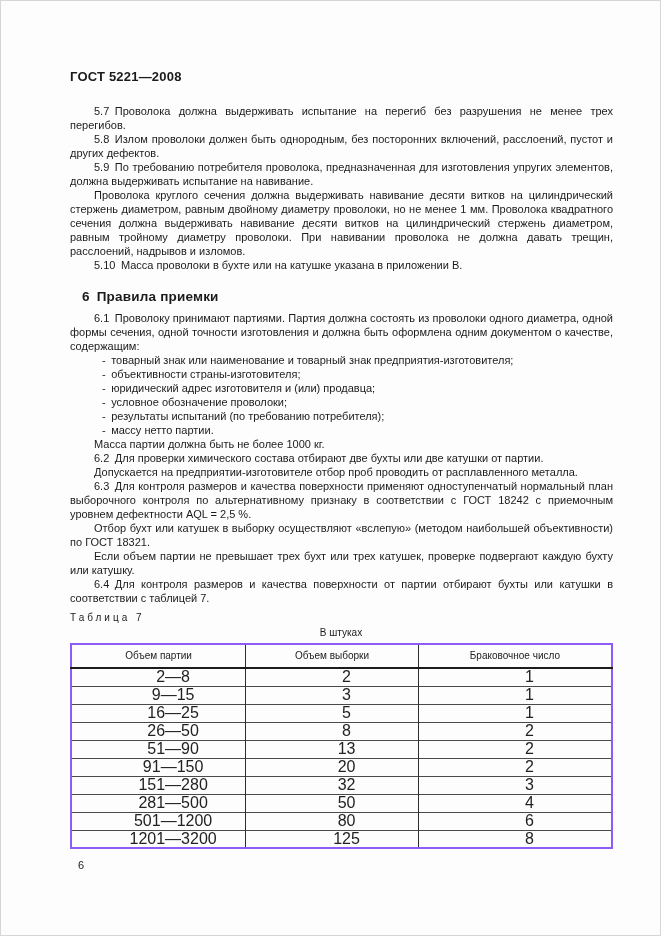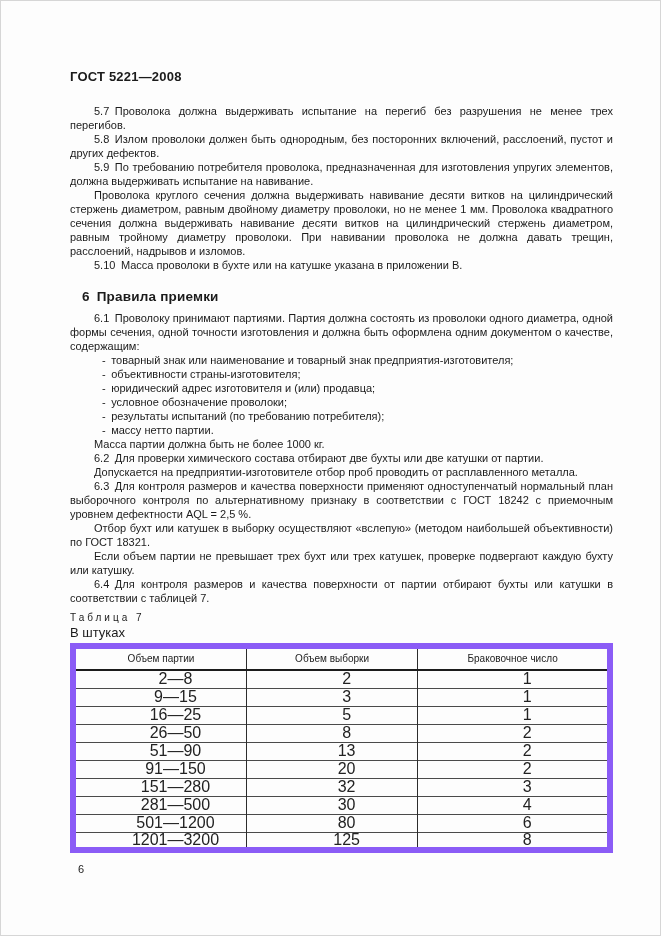--- a/index.html
+++ b/index.html
@@ -40,28 +40,28 @@
     margin: 18px 0 7px 0;
     padding-left: 12px;
     letter-spacing: 0.2px;
   }
   .table-caption {
     margin-top: 6px;
     font-size: 10px;
     letter-spacing: 3px;
   }
   .table-units {
-    text-align: left;
-    font-size: 13px;
+    text-align: center;
+    font-size: 10px;
     margin: 1px 1px 3px 0;
   }
   table.data-table {
     width: 100%;
     border-collapse: collapse;
-    border: 6px solid #8b5cf6;
+    border: 2px solid #8b5cf6;
     table-layout: fixed;
   }
   table.data-table col.c1 { width: 32.3%; }
   table.data-table col.c2 { width: 31.9%; }
   table.data-table col.c3 { width: 35.8%; }
   table.data-table th {
     font-weight: normal;
     font-size: 10px;
     height: 24px;
     text-align: center;
@@ -187,21 +187,21 @@
         </tr>
 
         <tr>
           <td>151—280</td>
           <td>32</td>
           <td>3</td>
         </tr>
 
         <tr>
           <td>281—500</td>
-          <td>30</td>
+          <td>50</td>
           <td>4</td>
         </tr>
 
         <tr>
           <td>501—1200</td>
           <td>80</td>
           <td>6</td>
         </tr>
 
         <tr>

